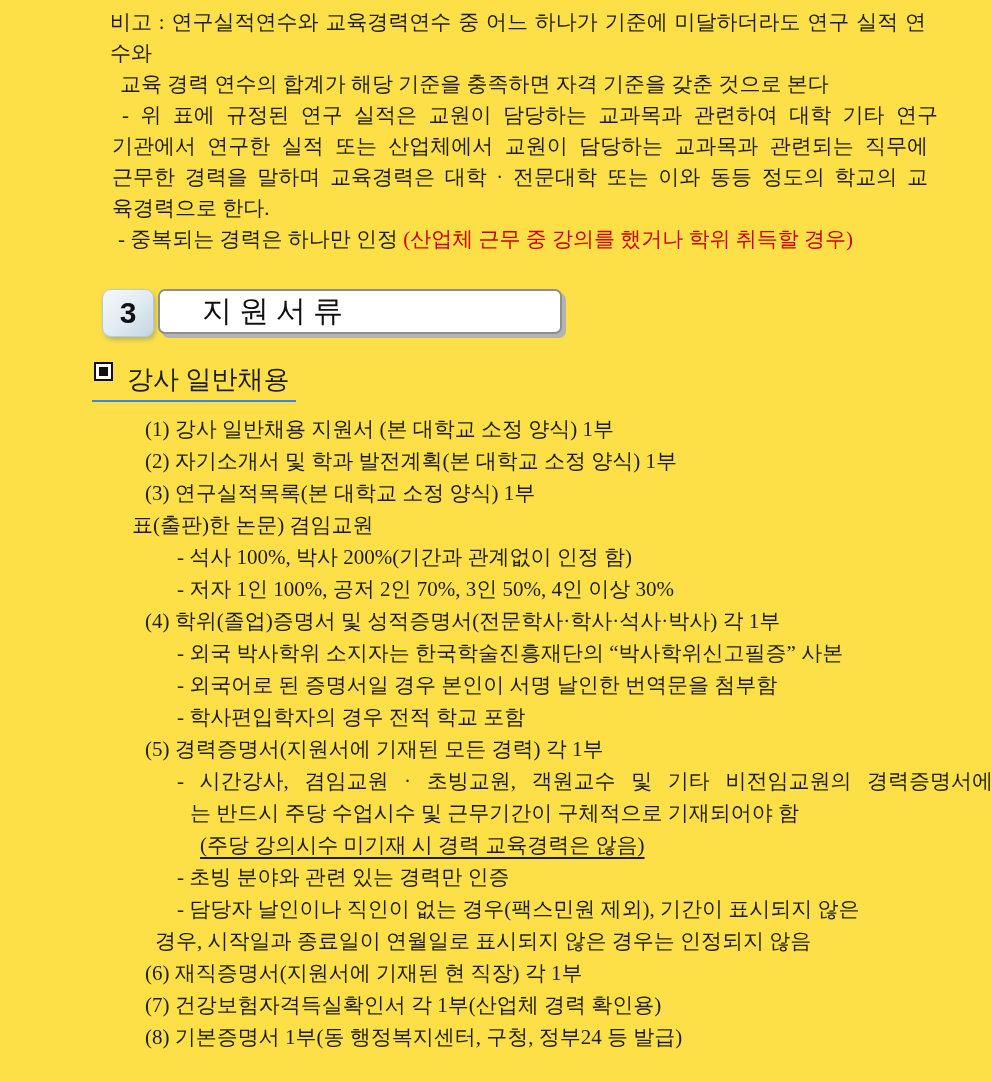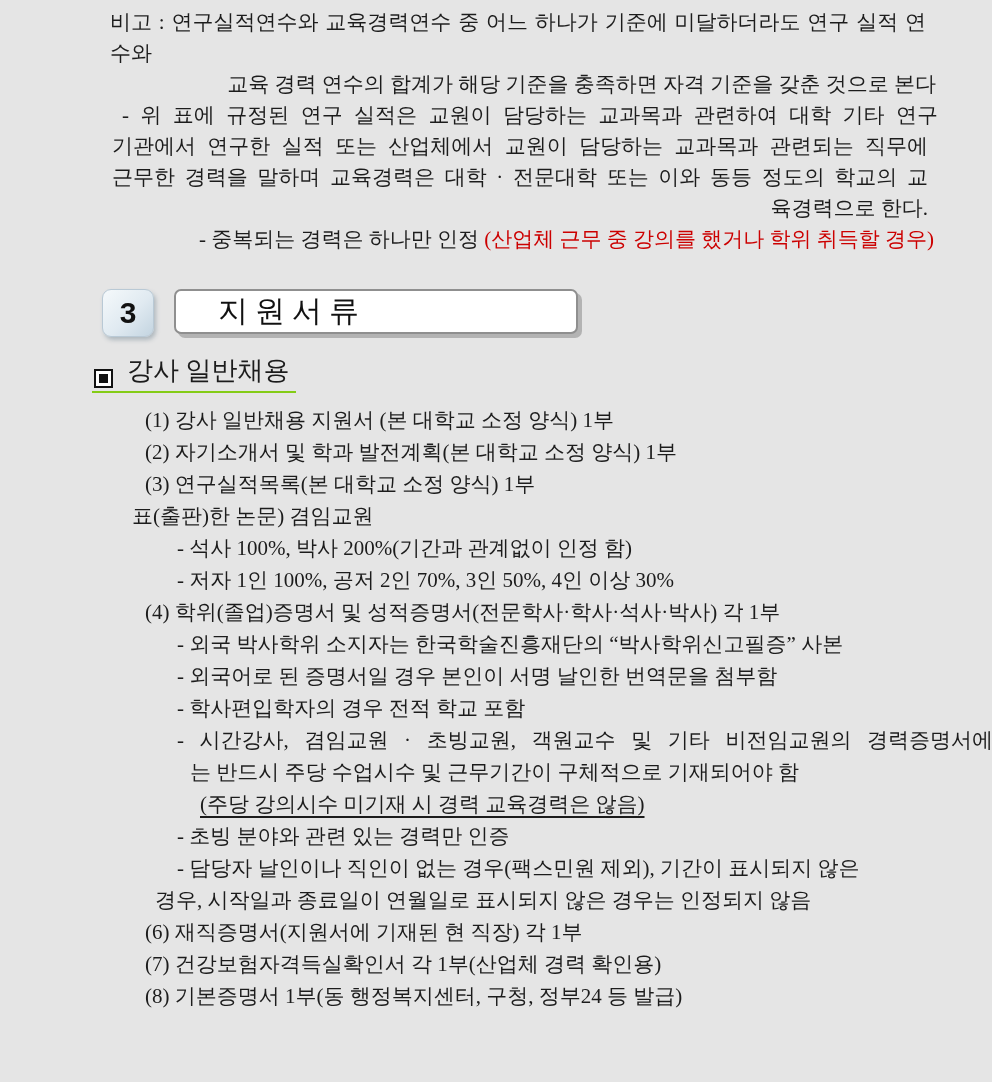--- a/index.html
+++ b/index.html
@@ -1,28 +1,28 @@
 <!DOCTYPE html>
 <html><head>
 <meta charset="utf-8">
 <style>
   html,body{margin:0;padding:0;background:#ffffff;}
   .doc{
     position:relative;
     width:992px;height:1082px;
-    background:#e5e5e5;
+    background:#fde047;
     font-family:"Liberation Serif","DejaVu Serif",serif;
     color:#1c1c1c;
     overflow:hidden;
     box-sizing:border-box;
   }
   .content{position:absolute;left:92px;top:0;width:816px;}
   
   .notes{padding-top:7px;font-size:21px;line-height:31px;}
-  .note-line{width:100%;text-align:right;}
+  .note-line{width:100%;}
   .nl-first{padding-left:18px;}
   .nl-second{padding-left:28px;}
   .nl-dash{padding-left:30px;}
   .nl-body{padding-left:20px;}
   .nl-dashbold{padding-left:26px;}
   .j{text-align:justify;text-align-last:justify;}
   .b{font-weight:normal;}
   .ul{text-decoration:underline;text-underline-offset:5px;text-decoration-thickness:2px;}
   
   .section-header{margin-top:34px;display:flex;align-items:flex-start;height:50px;}
@@ -31,35 +31,35 @@
     width:50px;height:46px;
     border-radius:9px;
     background:linear-gradient(135deg,#f5f9fb 0%,#e0eaf1 55%,#c3d4e0 100%);
     border:1px solid #b9c9d5;
     box-shadow:2px 3px 4px rgba(110,130,145,.45);
     display:flex;align-items:center;justify-content:center;
     font-family:"Liberation Sans","DejaVu Sans",sans-serif;
     font-weight:bold;font-size:30px;color:#111;
   }
   .title-box{
-    margin-left:20px;
+    margin-left:4px;
     width:358px;height:41px;
     background:#ffffff;
     border:2px solid #8f8f8f;
     border-radius:7px;
     box-shadow:4px 4px 0 #b3b3b3;
     display:flex;align-items:center;
     padding-left:42px;
     font-size:30px;letter-spacing:7px;color:#111;
   }
   
   .subsection{margin-top:14px;font-size:26px;}
   .subsection .u{
-    display:inline-flex;align-items:flex-end;
-    border-bottom:2px solid #84cc16;
+    display:inline-flex;align-items:flex-start;
+    border-bottom:2px solid #3b82f6;
     padding:0 6px 3px 2px;
   }
   .sq{
     width:19px;height:19px;border:2px solid #111;
     display:inline-flex;align-items:center;justify-content:center;
     margin-right:14px;background:#fff;box-sizing:border-box;
   }
   .sq-in{width:9px;height:9px;background:#111;display:block;}
   
   .list{margin-top:11px;font-size:21px;line-height:32px;}
@@ -107,20 +107,21 @@
         <div class="list-line lv-num">(1) 강사 일반채용 지원서 (본 대학교 소정 양식) 1부</div>
         <div class="list-line lv-num">(2) 자기소개서 및 학과 발전계획(본 대학교 소정 양식) 1부</div>
         <div class="list-line lv-num">(3) 연구실적목록(본 대학교 소정 양식) 1부</div>
         <div class="list-line lv-flush">표(출판)한 논문) 겸임교원</div>
         <div class="list-line lv-dash">- 석사 100%, 박사 200%(기간과 관계없이 인정 함)</div>
         <div class="list-line lv-dash">- 저자 1인 100%, 공저 2인 70%, 3인 50%, 4인 이상 30%</div>
         <div class="list-line lv-num">(4) 학위(졸업)증명서 및 성적증명서(전문학사·학사·석사·박사) 각 1부</div>
         <div class="list-line lv-dash">- 외국 박사학위 소지자는 한국학술진흥재단의 “박사학위신고필증” 사본</div>
         <div class="list-line lv-dash">- 외국어로 된 증명서일 경우 본인이 서명 날인한 번역문을 첨부함</div>
         <div class="list-line lv-dash">- 학사편입학자의 경우 전적 학교 포함</div>
+        <div class="list-line lv-num">(5) 경력증명서(지원서에 기재된 모든 경력) 각 1부</div>
         <div class="list-line lv-dash j">- 시간강사, 겸임교원 · 초빙교원, 객원교수 및 기타 비전임교원의 경력증명서에</div>
         <div class="list-line lv-hang">는 반드시 주당 수업시수 및 근무기간이 구체적으로 기재되어야 함</div>
         <div class="list-line lv-paren b ul">(주당 강의시수 미기재 시 경력 교육경력은 않음)</div>
         <div class="list-line lv-dash">- 초빙 분야와 관련 있는 경력만 인증</div>
         <div class="list-line lv-dash">- 담당자 날인이나 직인이 없는 경우(팩스민원 제외), 기간이 표시되지 않은</div>
         <div class="list-line lv-wrap">경우, 시작일과 종료일이 연월일로 표시되지 않은 경우는 인정되지 않음</div>
         <div class="list-line lv-num">(6) 재직증명서(지원서에 기재된 현 직장) 각 1부</div>
         <div class="list-line lv-num">(7) 건강보험자격득실확인서 각 1부(산업체 경력 확인용)</div>
         <div class="list-line lv-num">(8) 기본증명서 1부(동 행정복지센터, 구청, 정부24 등 발급)</div>
       </div>

